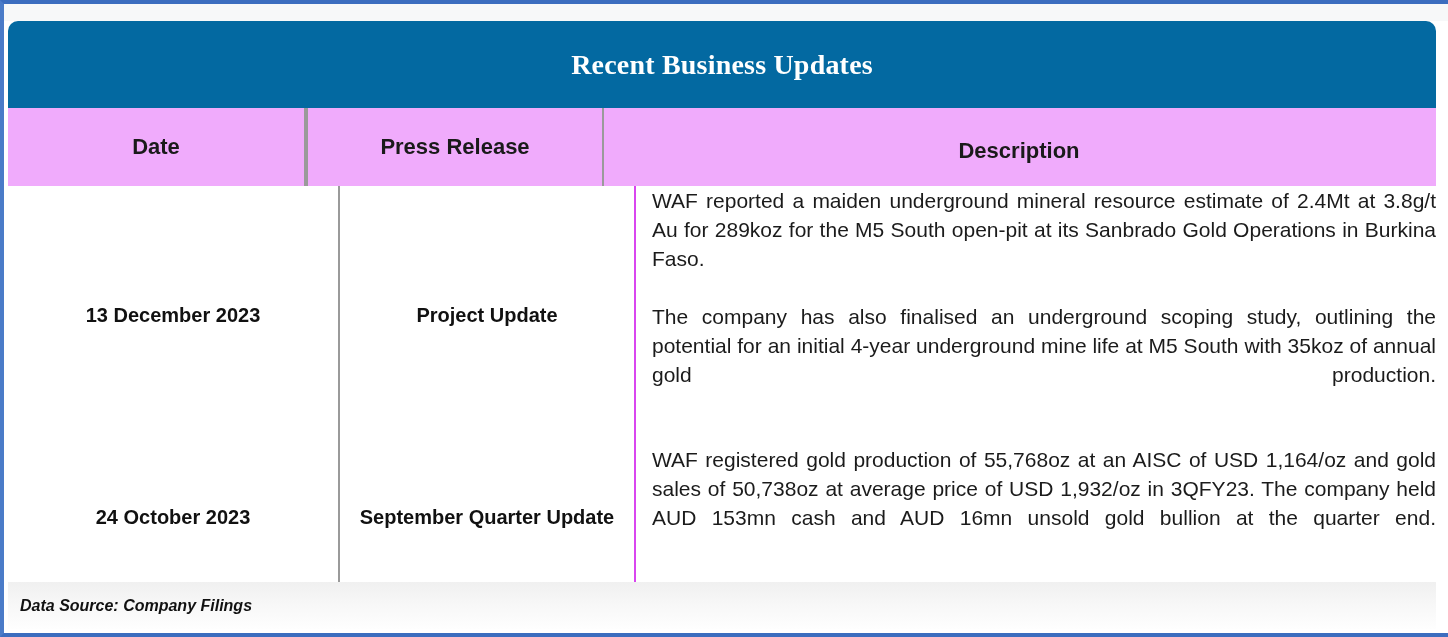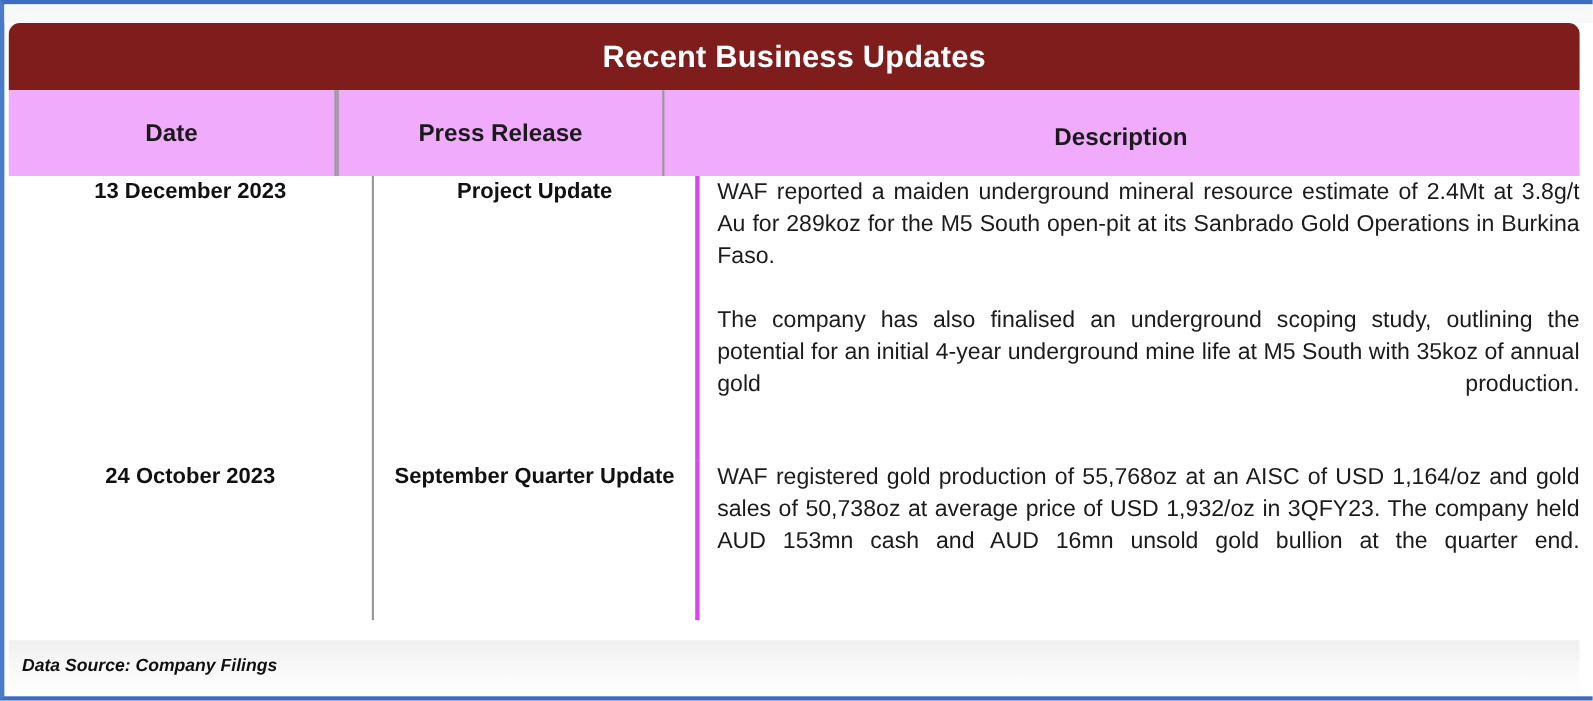--- a/index.html
+++ b/index.html
@@ -36,26 +36,27 @@
 
   .card {
     position: relative;
     margin: 0 12px 0 4px;
     background: #ffffff;
     border-radius: 10px;
   }
 
   
   .title-bar {
-    height: 61px;
-    background: #7f1d1d;
+    height: 87px;
+    background: #0369a1;
     border-radius: 10px 10px 0 0;
     display: flex;
     align-items: center;
     justify-content: center;
+    font-family: Liberation Serif, serif;
   }
   .title-text {
     color: #ffffff;
     font-size: 28px;
     font-weight: bold;
     letter-spacing: 0.2px;
     line-height: 1;
   }
 
   
@@ -90,24 +91,25 @@
     box-sizing: border-box;
   }
   .row .cell {
     box-sizing: border-box;
     padding: 0;
     margin-left: 16px;
   }
   .cell-date, .cell-press {
     width: 298px;
     display: flex;
+    align-items: center;
     justify-content: center;
     text-align: center;
   }
-  .cell-press { border-left: 2px solid #9A9A9A; border-right: 4px solid #d946ef; }
+  .cell-press { border-left: 2px solid #9A9A9A; border-right: 2px solid #d946ef; }
   .cell-desc {
     flex: 1;
     padding: 18px 16px 10px 14px;
   }
   .cell-date span, .cell-press span {
     font-size: 20px;
     font-weight: bold;
     color: #111111;
     line-height: 1.45;
   }

